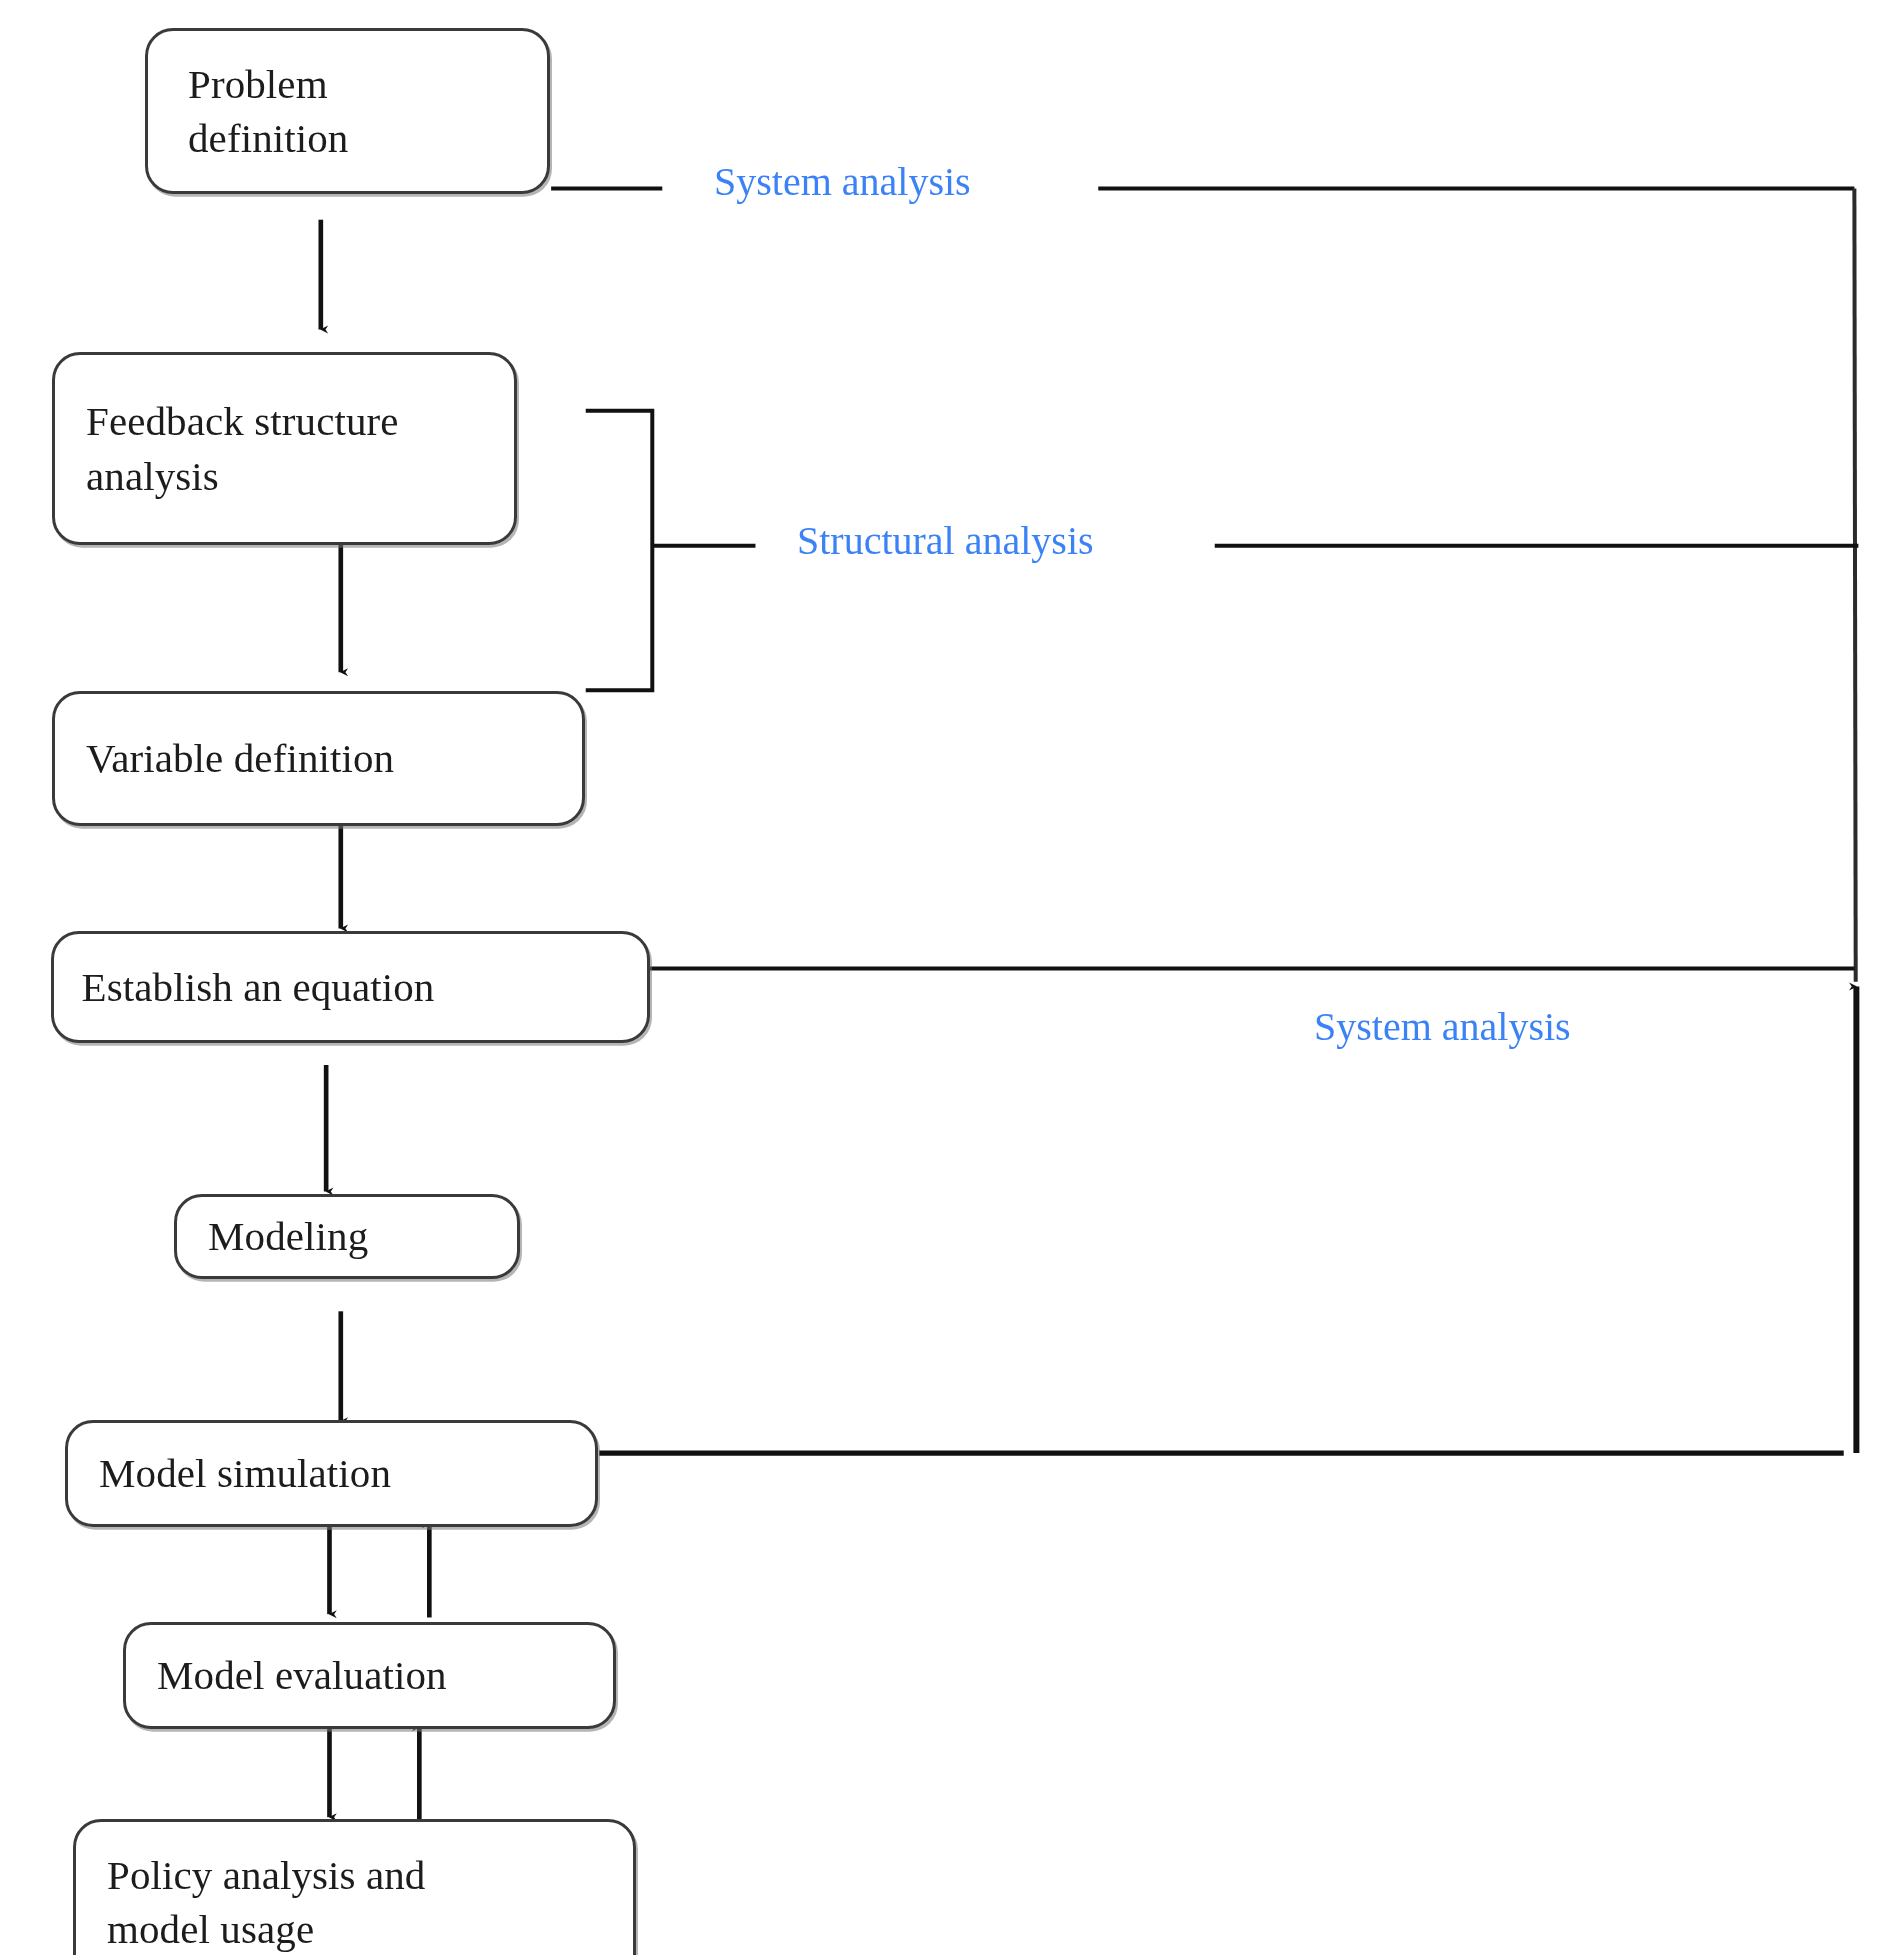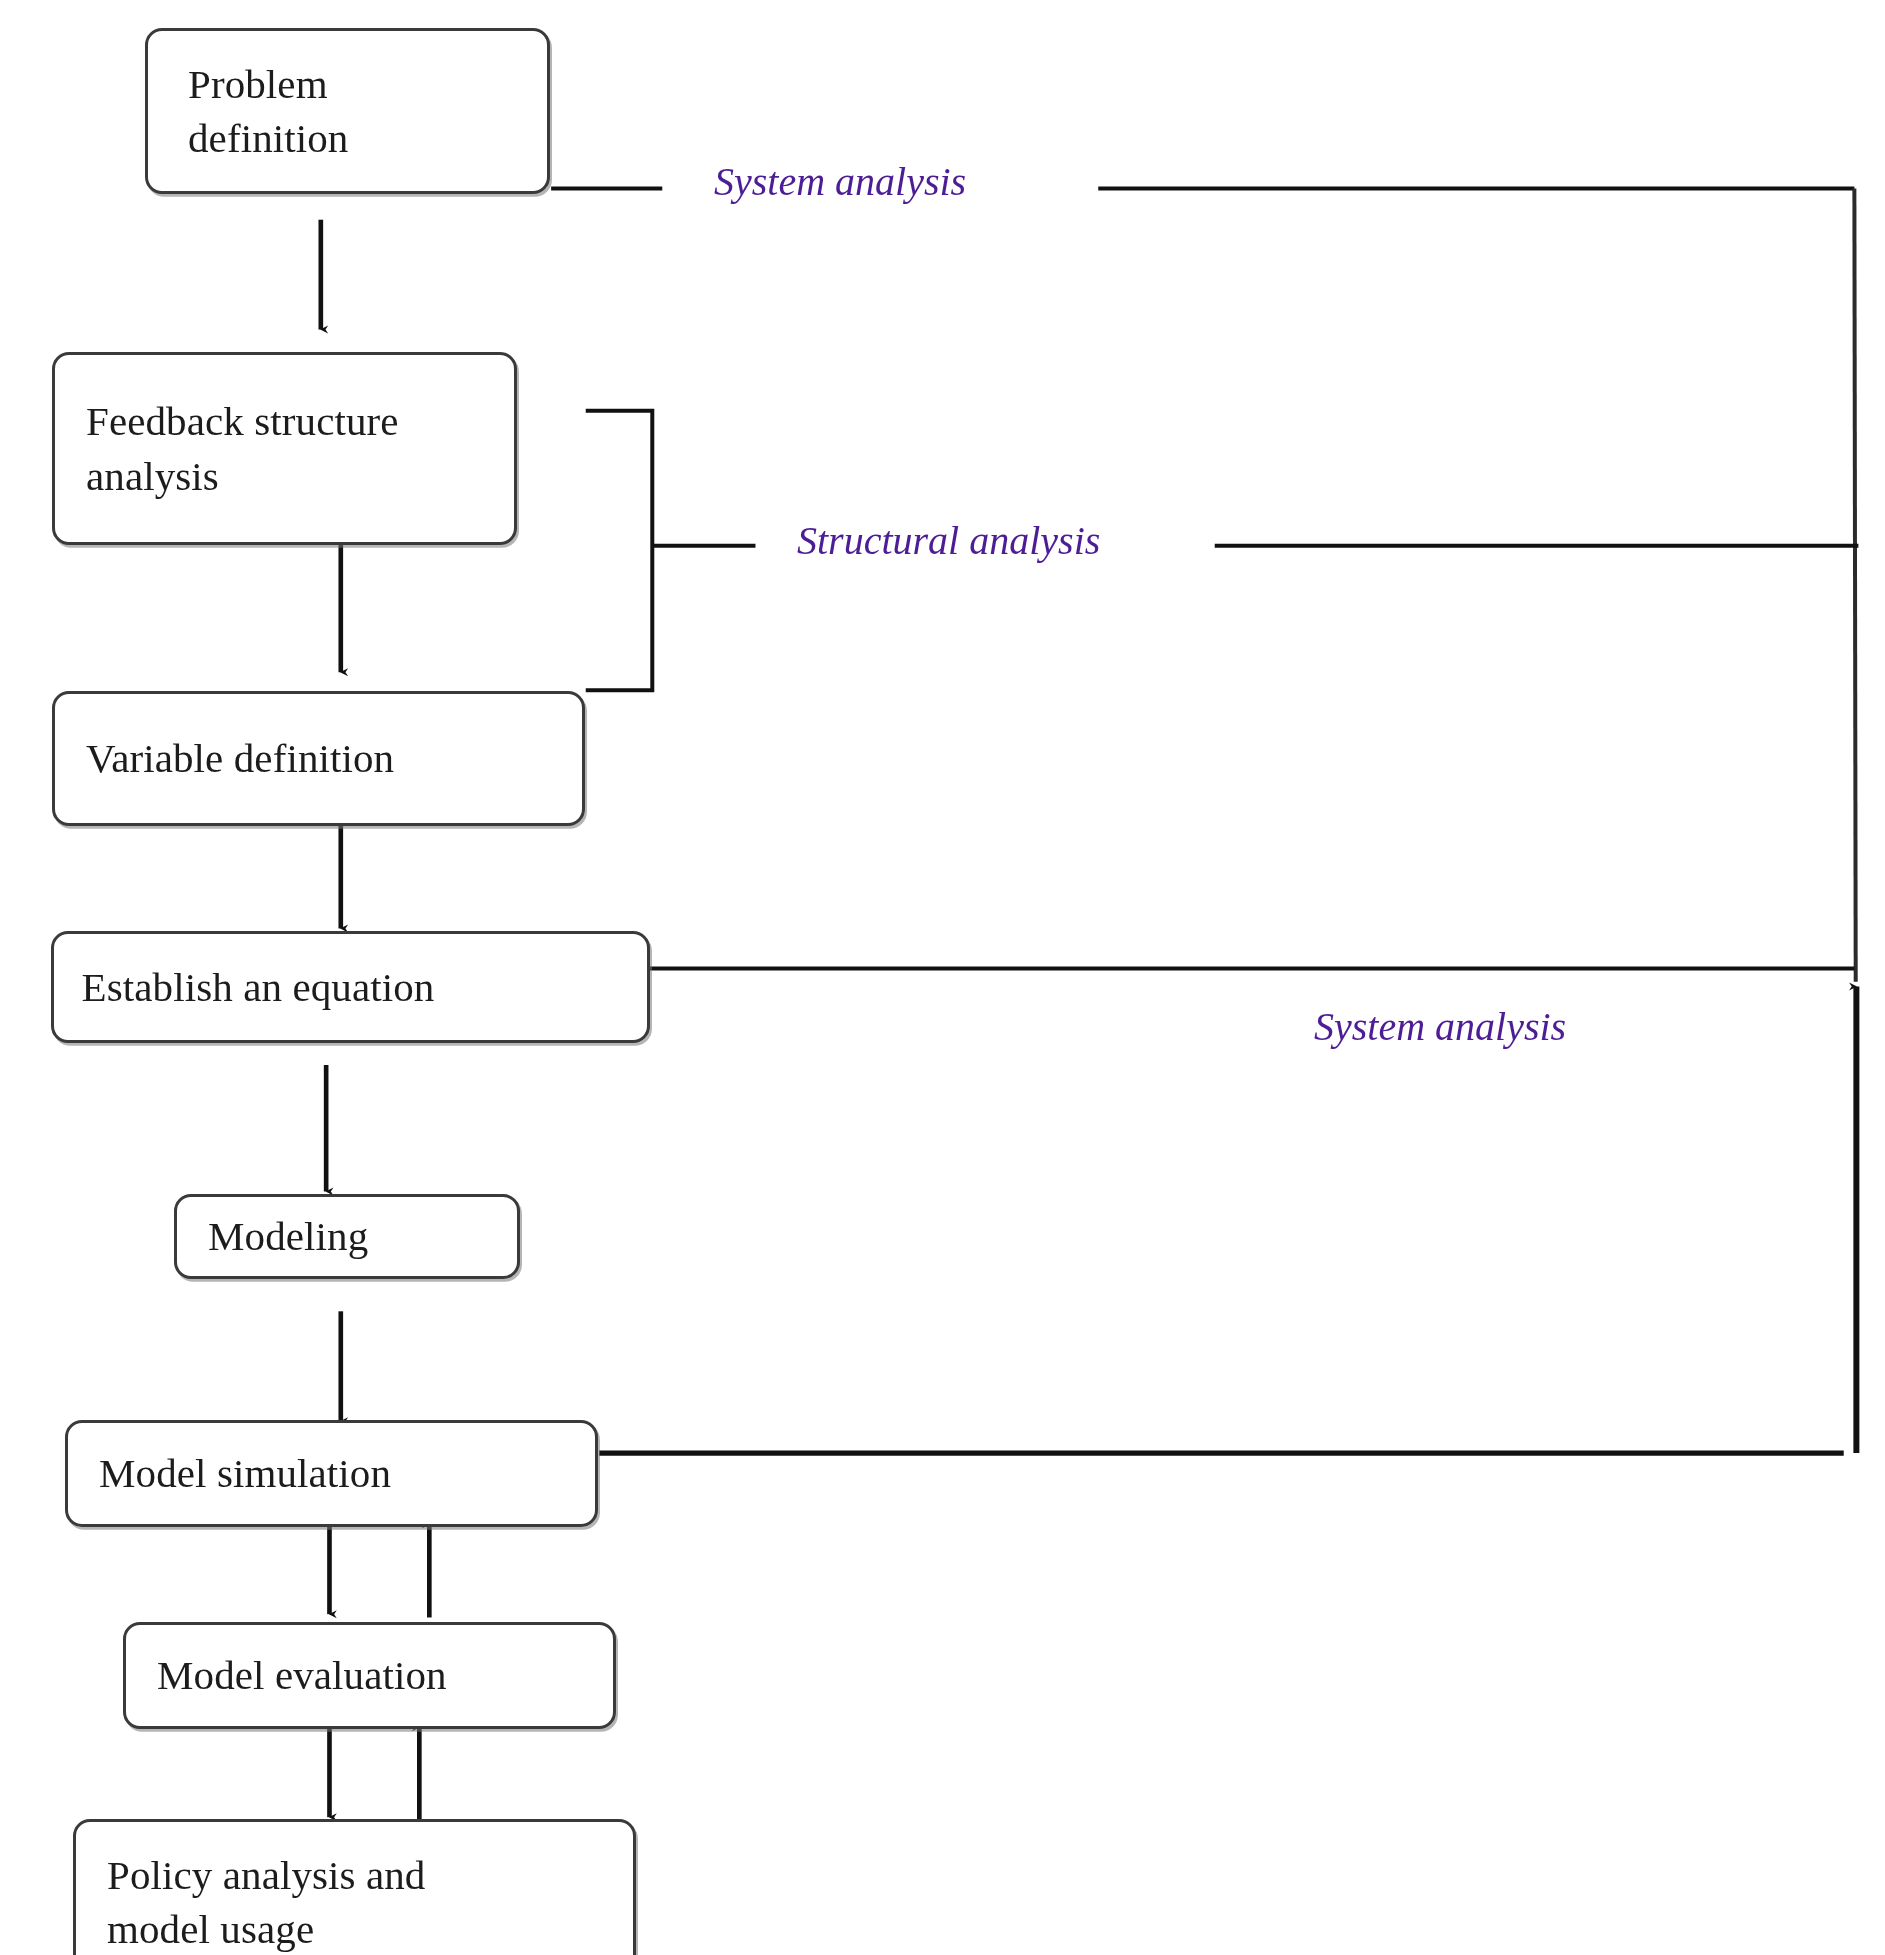--- a/index.html
+++ b/index.html
@@ -22,21 +22,21 @@
     position: absolute;
     left: 0;
     top: 0;
     width: 1885px;
     height: 1955px;
   }
   .node-box {
     position: absolute;
     box-sizing: border-box;
     border: 3.3px solid #3a3a3a;
-    border-radius: 17px;
+    border-radius: 28px;
     background: #ffffff;
     display: flex;
     align-items: center;
     justify-content: flex-start;
     box-shadow: 2px 2.7px 0 0 rgba(120,120,120,0.55);
     z-index: 3;
   }
   .node-label {
     color: #1c1c1c;
     font-size: 41px;
@@ -44,28 +44,27 @@
     letter-spacing: 0.1px;
     white-space: pre-line;
     padding-left: 40px;
     padding-right: 14.6px;
     font-weight: 400;
   }
   .node-label.indent-small { padding-left: 31px; }
   .node-label.indent-tiny  { padding-left: 28px; }
   .edge-label {
     position: absolute;
-    color: #4c1d95;
+    color: #3b82f6;
     font-size: 40px;
     line-height: 1;
     white-space: nowrap;
     background: #ffffff;
     padding: 0 8px;
     z-index: 4;
-    font-style: italic;
   }
 </style>
 </head>
 <body>
 
 <div id="canvas">
 
   <svg class="flow-svg" viewBox="0 0 2832 2937">
     <defs>
       <marker id="arrowDown" markerWidth="16" markerHeight="16" refX="8" refY="13" orient="auto" markerUnits="userSpaceOnUse">

